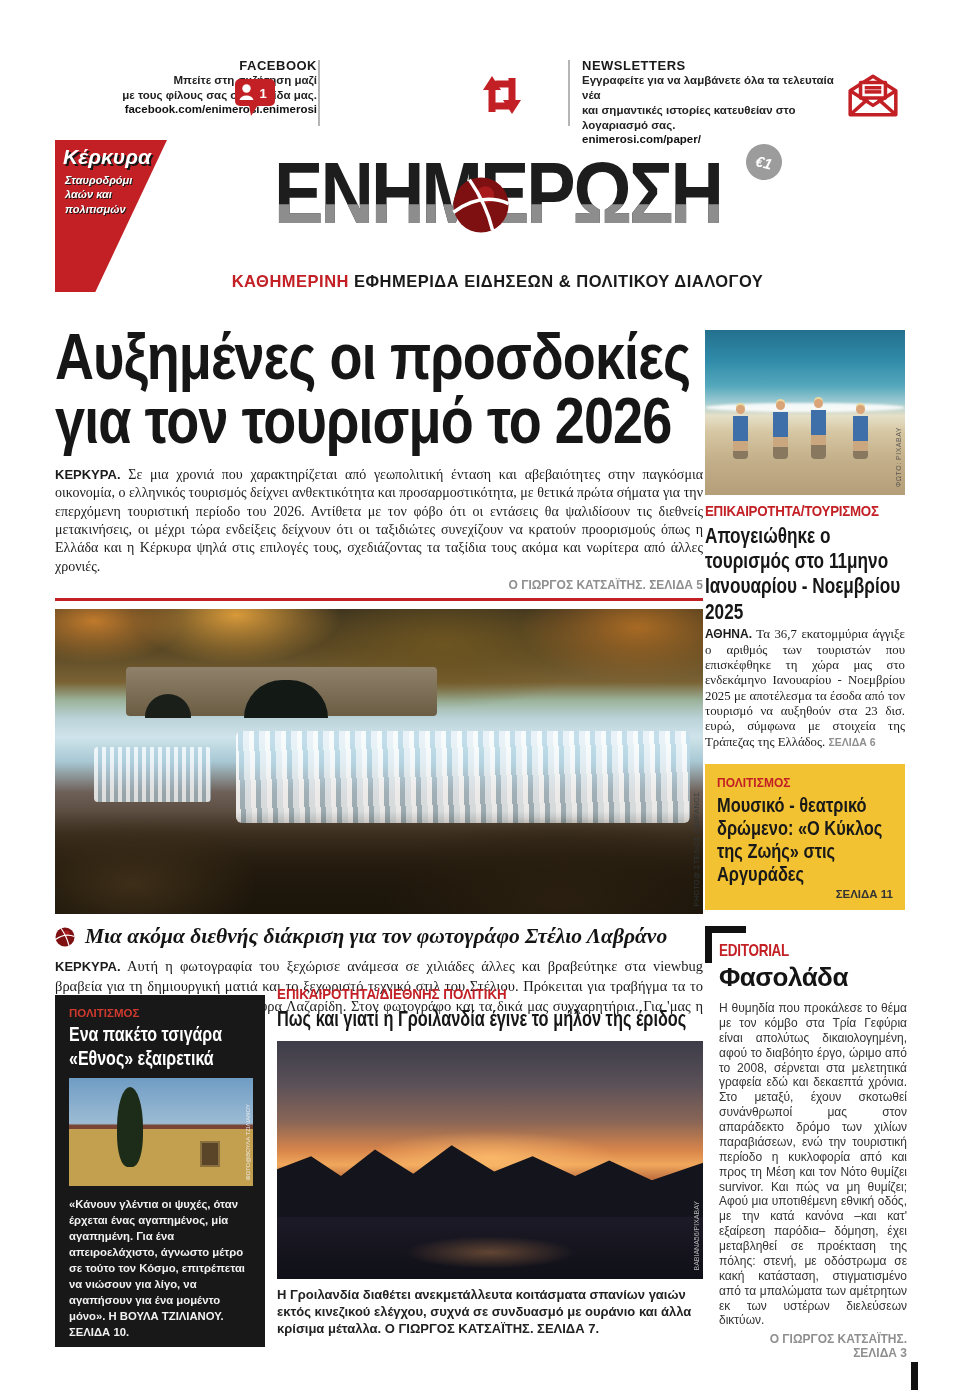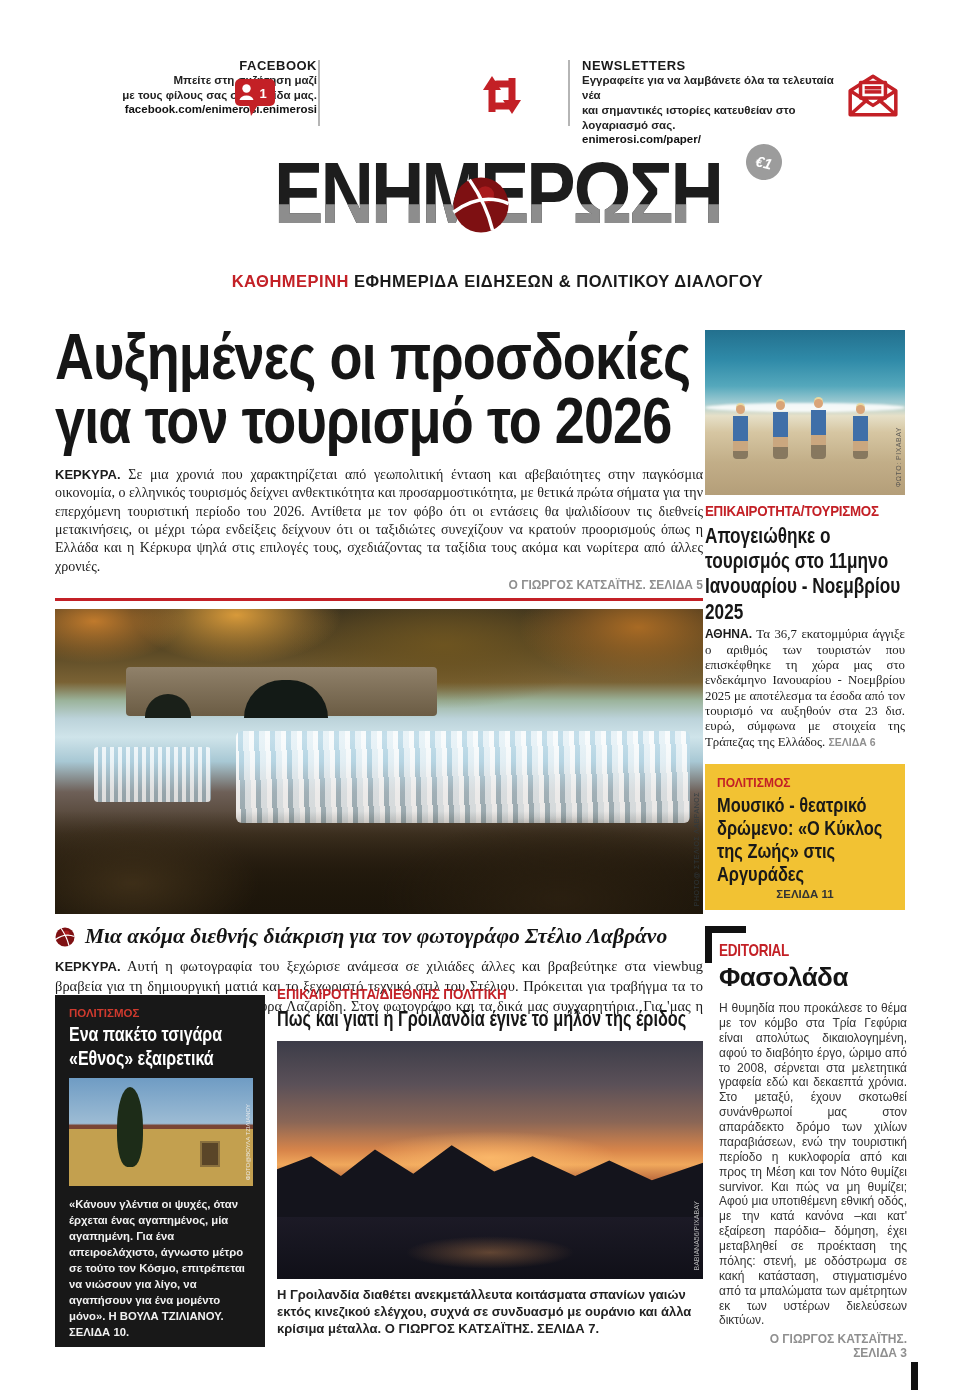--- a/index.html
+++ b/index.html
@@ -100,21 +100,21 @@
   .rail-headline{width:250px;transform:scale(.8,1.05);transform-origin:left top;font-size:21.5px;
                  font-weight:800;line-height:1.12;color:#161616;margin-top:4px;}
   .rail-body{margin-top:8px;font-family:"Liberation Serif",serif;font-size:12.8px;line-height:1.2;
              text-align:justify;color:#1c1c1c;}
   .rail-body .dl{font-weight:800;font-family:"Liberation Sans",sans-serif;font-size:12px;}
   .rail-body .pg{color:#8f8f8f;font-family:"Liberation Sans",sans-serif;font-size:10.5px;font-weight:700;}
   .yellow-box{margin-top:14px;background:#f2c233;padding:12px 12px 10px 12px;}
   .yb-kicker{font-size:12px;font-weight:800;color:#c32026;}
   .yb-headline{width:215px;transform:scale(.82,1);transform-origin:left top;font-size:20px;
                font-weight:800;line-height:1.15;color:#191919;margin-top:4px;}
-  .yb-page{text-align:center;font-size:11.5px;font-weight:700;color:#333;margin-top:2px;}
+  .yb-page{text-align:right;font-size:11.5px;font-weight:700;color:#333;margin-top:2px;}
   .editorial{margin-top:16px;position:relative;}
   .brk-tl{width:34px;height:30px;border-left:7px solid #111;border-top:7px solid #111;}
   .ed-inner{padding-left:14px;margin-top:-22px;}
   .ed-label{font-size:15px;font-weight:800;color:#c32026;letter-spacing:-.3px;
             transform:scale(.9,1.1);transform-origin:left;}
   .ed-title{font-size:26px;font-weight:800;color:#141414;margin-top:4px;letter-spacing:-.5px;}
   .ed-body{margin-top:8px;font-size:12px;line-height:1.24;color:#333;width:188px;text-align:justify;}
   .ed-byline{margin-top:4px;text-align:right;font-size:12px;font-weight:600;color:#8f8f8f;width:188px;}
   .brk-br{width:34px;height:30px;border-right:7px solid #111;border-bottom:7px solid #111;
           margin-left:158px;margin-top:2px;}
@@ -202,20 +202,24 @@
           <rect x="15" y="11" width="24" height="15" fill="#fff"></rect>
           <line x1="19" y1="16" x2="35" y2="16"></line>
           <line x1="19" y1="20" x2="35" y2="20"></line>
           <path d="M5 42 L22 27 M49 42 L32 27"></path>
           <path d="M5 19 L27 33 L49 19"></path>
         </g>
       </svg>
     </div>
   </div>
 
+  <div class="region-box">
+    <div class="region-name">Κέρκυρα</div>
+    <div class="region-sub">Σταυροδρόμι λαών και πολιτισμών</div>
+  </div>
 
   <div class="logo-wrap">
     <div class="logo-text">
       <span class="logo-black">ΕΝΗΜΕΡΩΣΗ</span>
       <span class="logo-gray" aria-hidden="true">ΕΝΗΜΕΡΩΣΗ</span>
     </div>
     <div class="logo-globe">
       <svg viewBox="0 0 40 40" width="58" height="58">
         <circle cx="20" cy="20" r="19" fill="#7e1012"></circle>
         <circle cx="23" cy="13" r="6" fill="#a81a1c"></circle>

